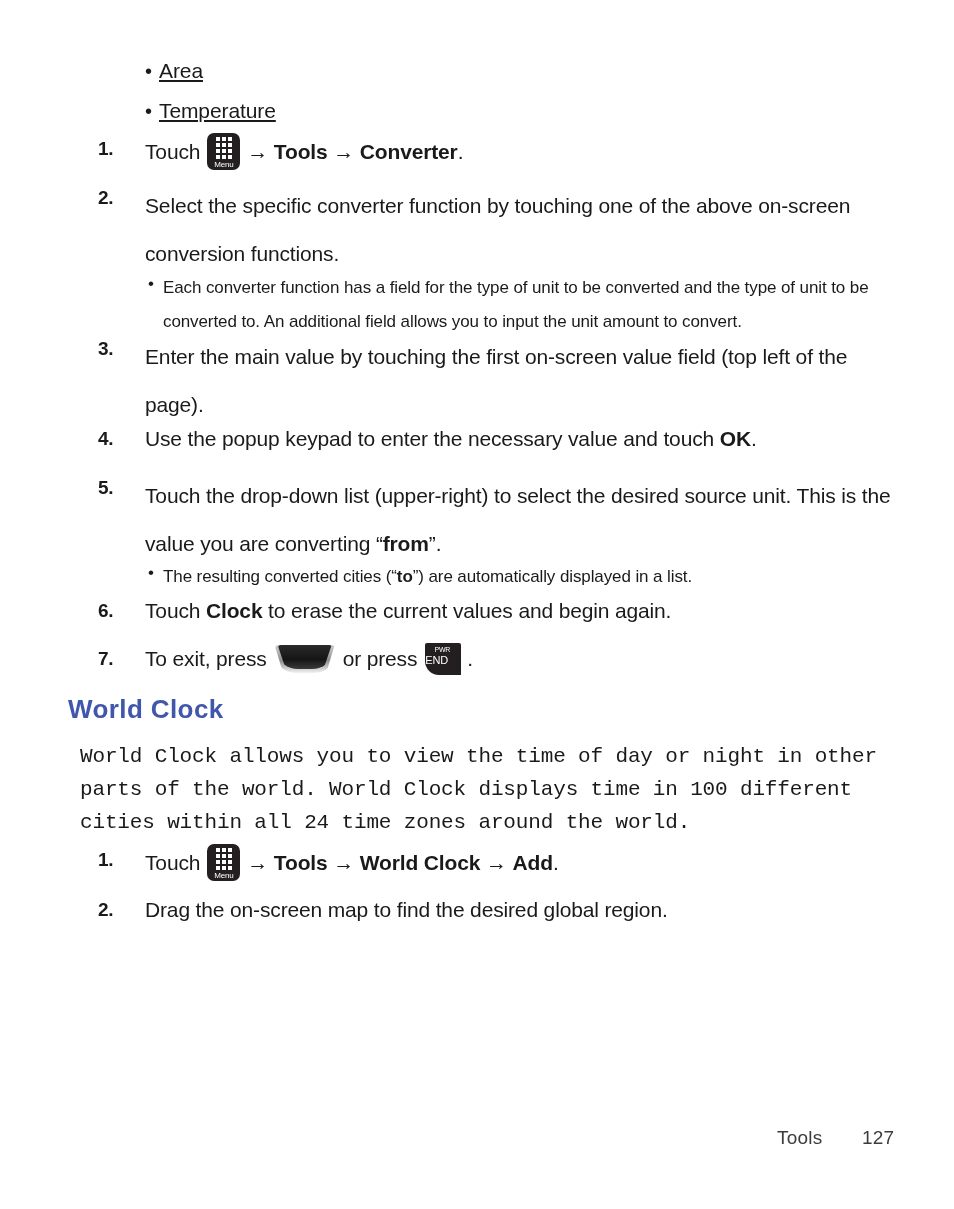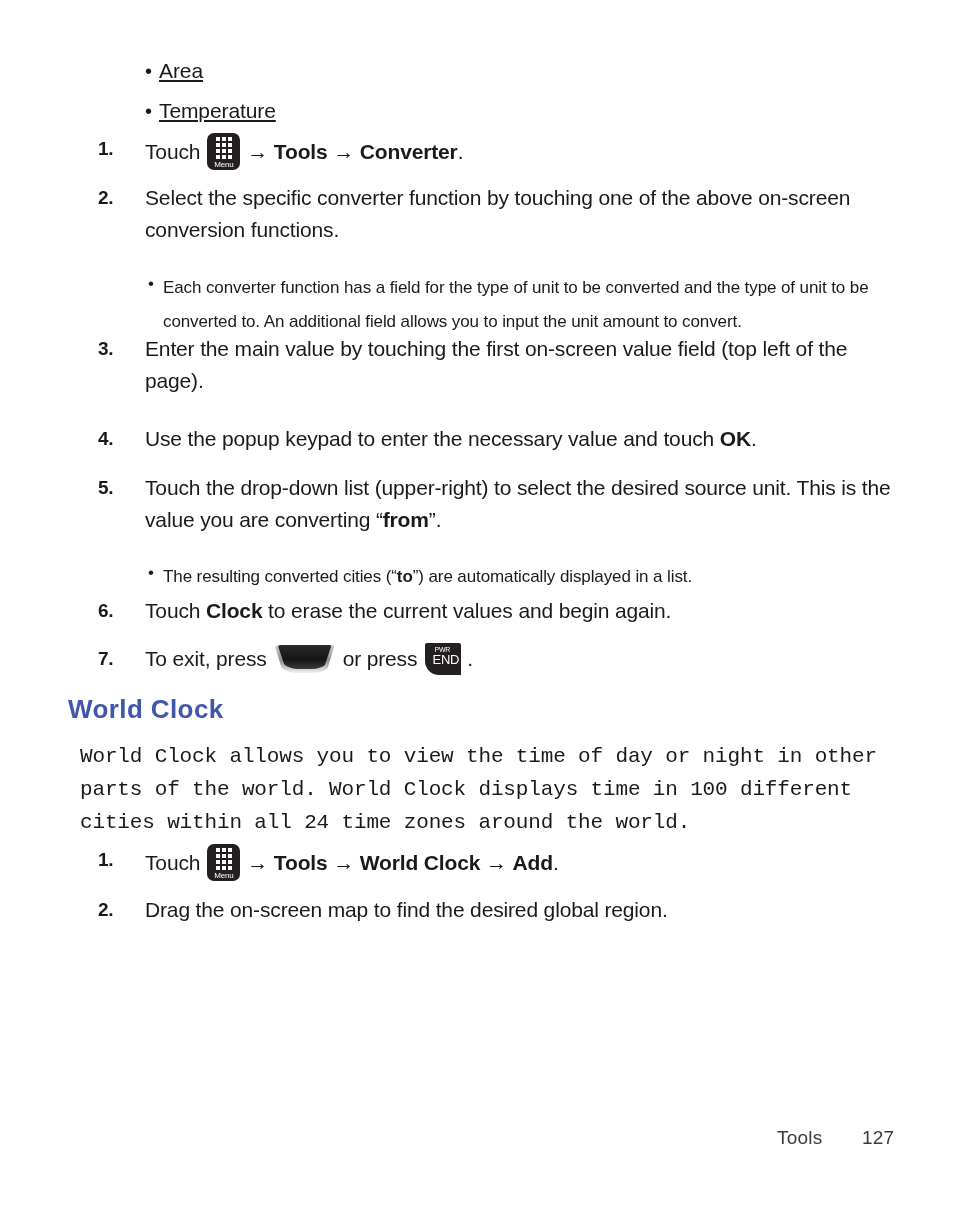--- a/index.html
+++ b/index.html
@@ -52,21 +52,21 @@
   .step-num {
     flex: 0 0 47px;
     width: 47px;
     font-size: 19px;
     font-weight: bold;
     line-height: 31px;
     letter-spacing: -0.2px;
   }
   .step-body {
     font-size: 21px;
-    line-height: 32px;
+    line-height: 48px;
     letter-spacing: -0.15px;
   }
   .step-body.tight {
     line-height: 31px;
   }
   .step-body b {
     font-weight: bold;
   }
 
   .subbullet {
@@ -201,22 +201,22 @@
     text-align: center;
     font-size: 7px;
     line-height: 7px;
     color: #ffffff;
     letter-spacing: -0.2px;
   }
   .end-key .end {
     position: absolute;
     left: 0; right: 2px;
     top: 10px;
-    text-align: right;
-    font-size: 13px;
+    text-align: left;
+    font-size: 11px;
     line-height: 14px;
     color: #ffffff;
     letter-spacing: -0.2px;
   }
 
   .arrow {
     font-weight: bold;
     font-size: 21px;
   }
   .nowrap { white-space: nowrap; }

